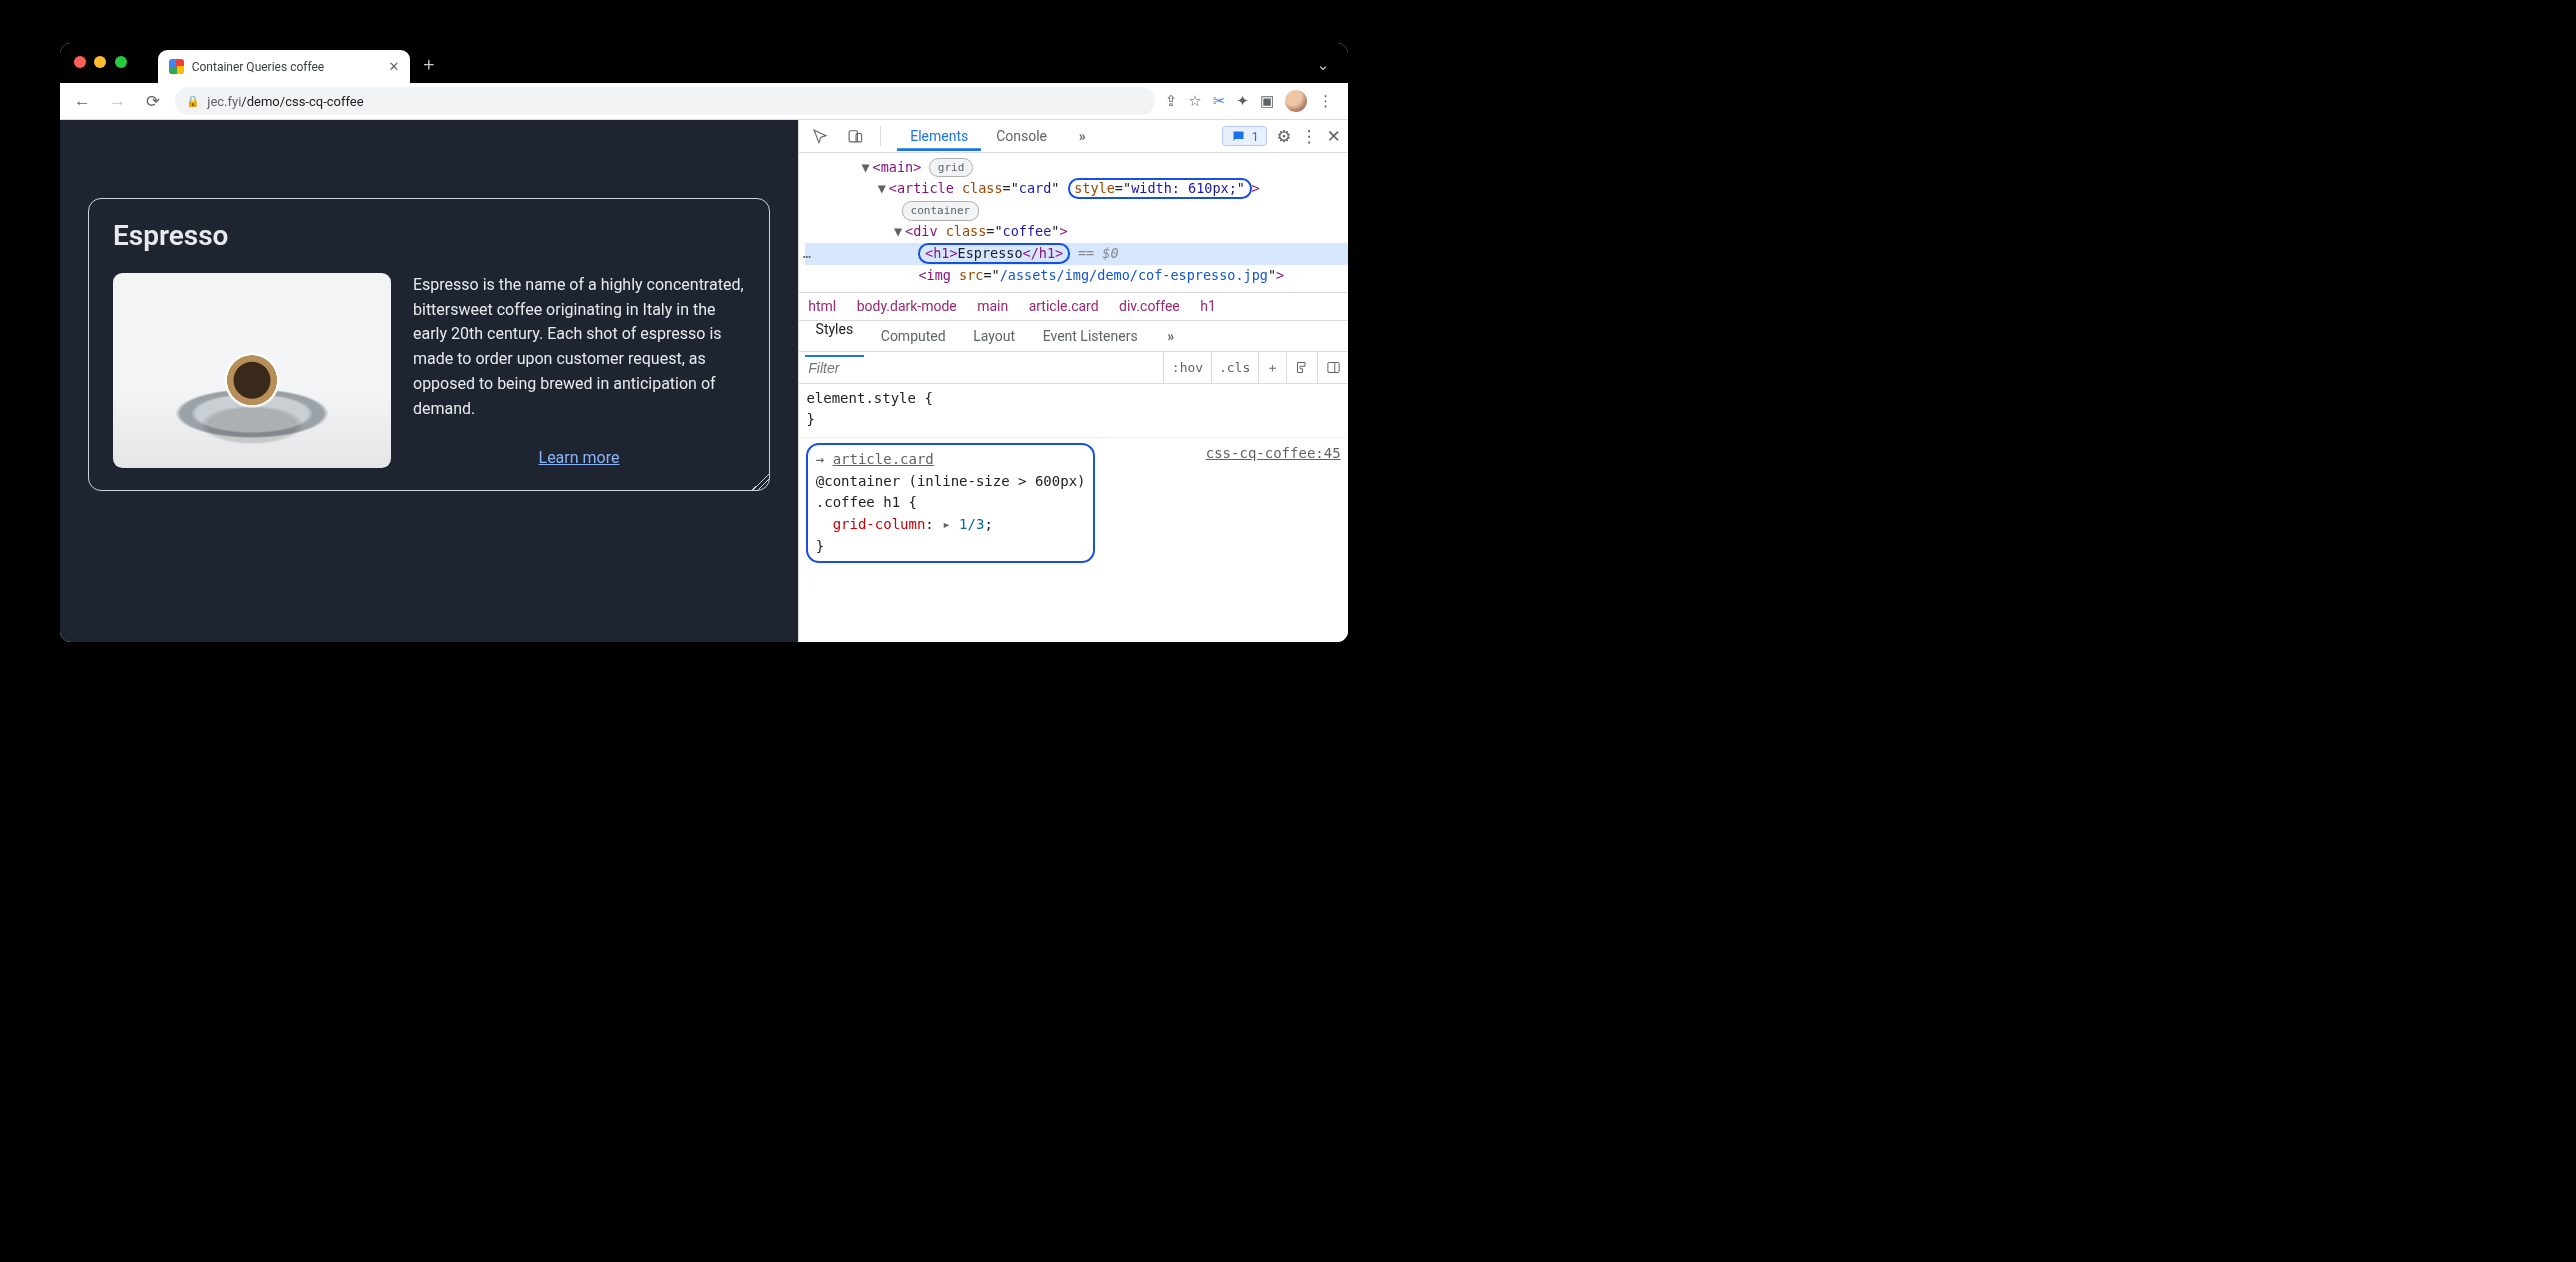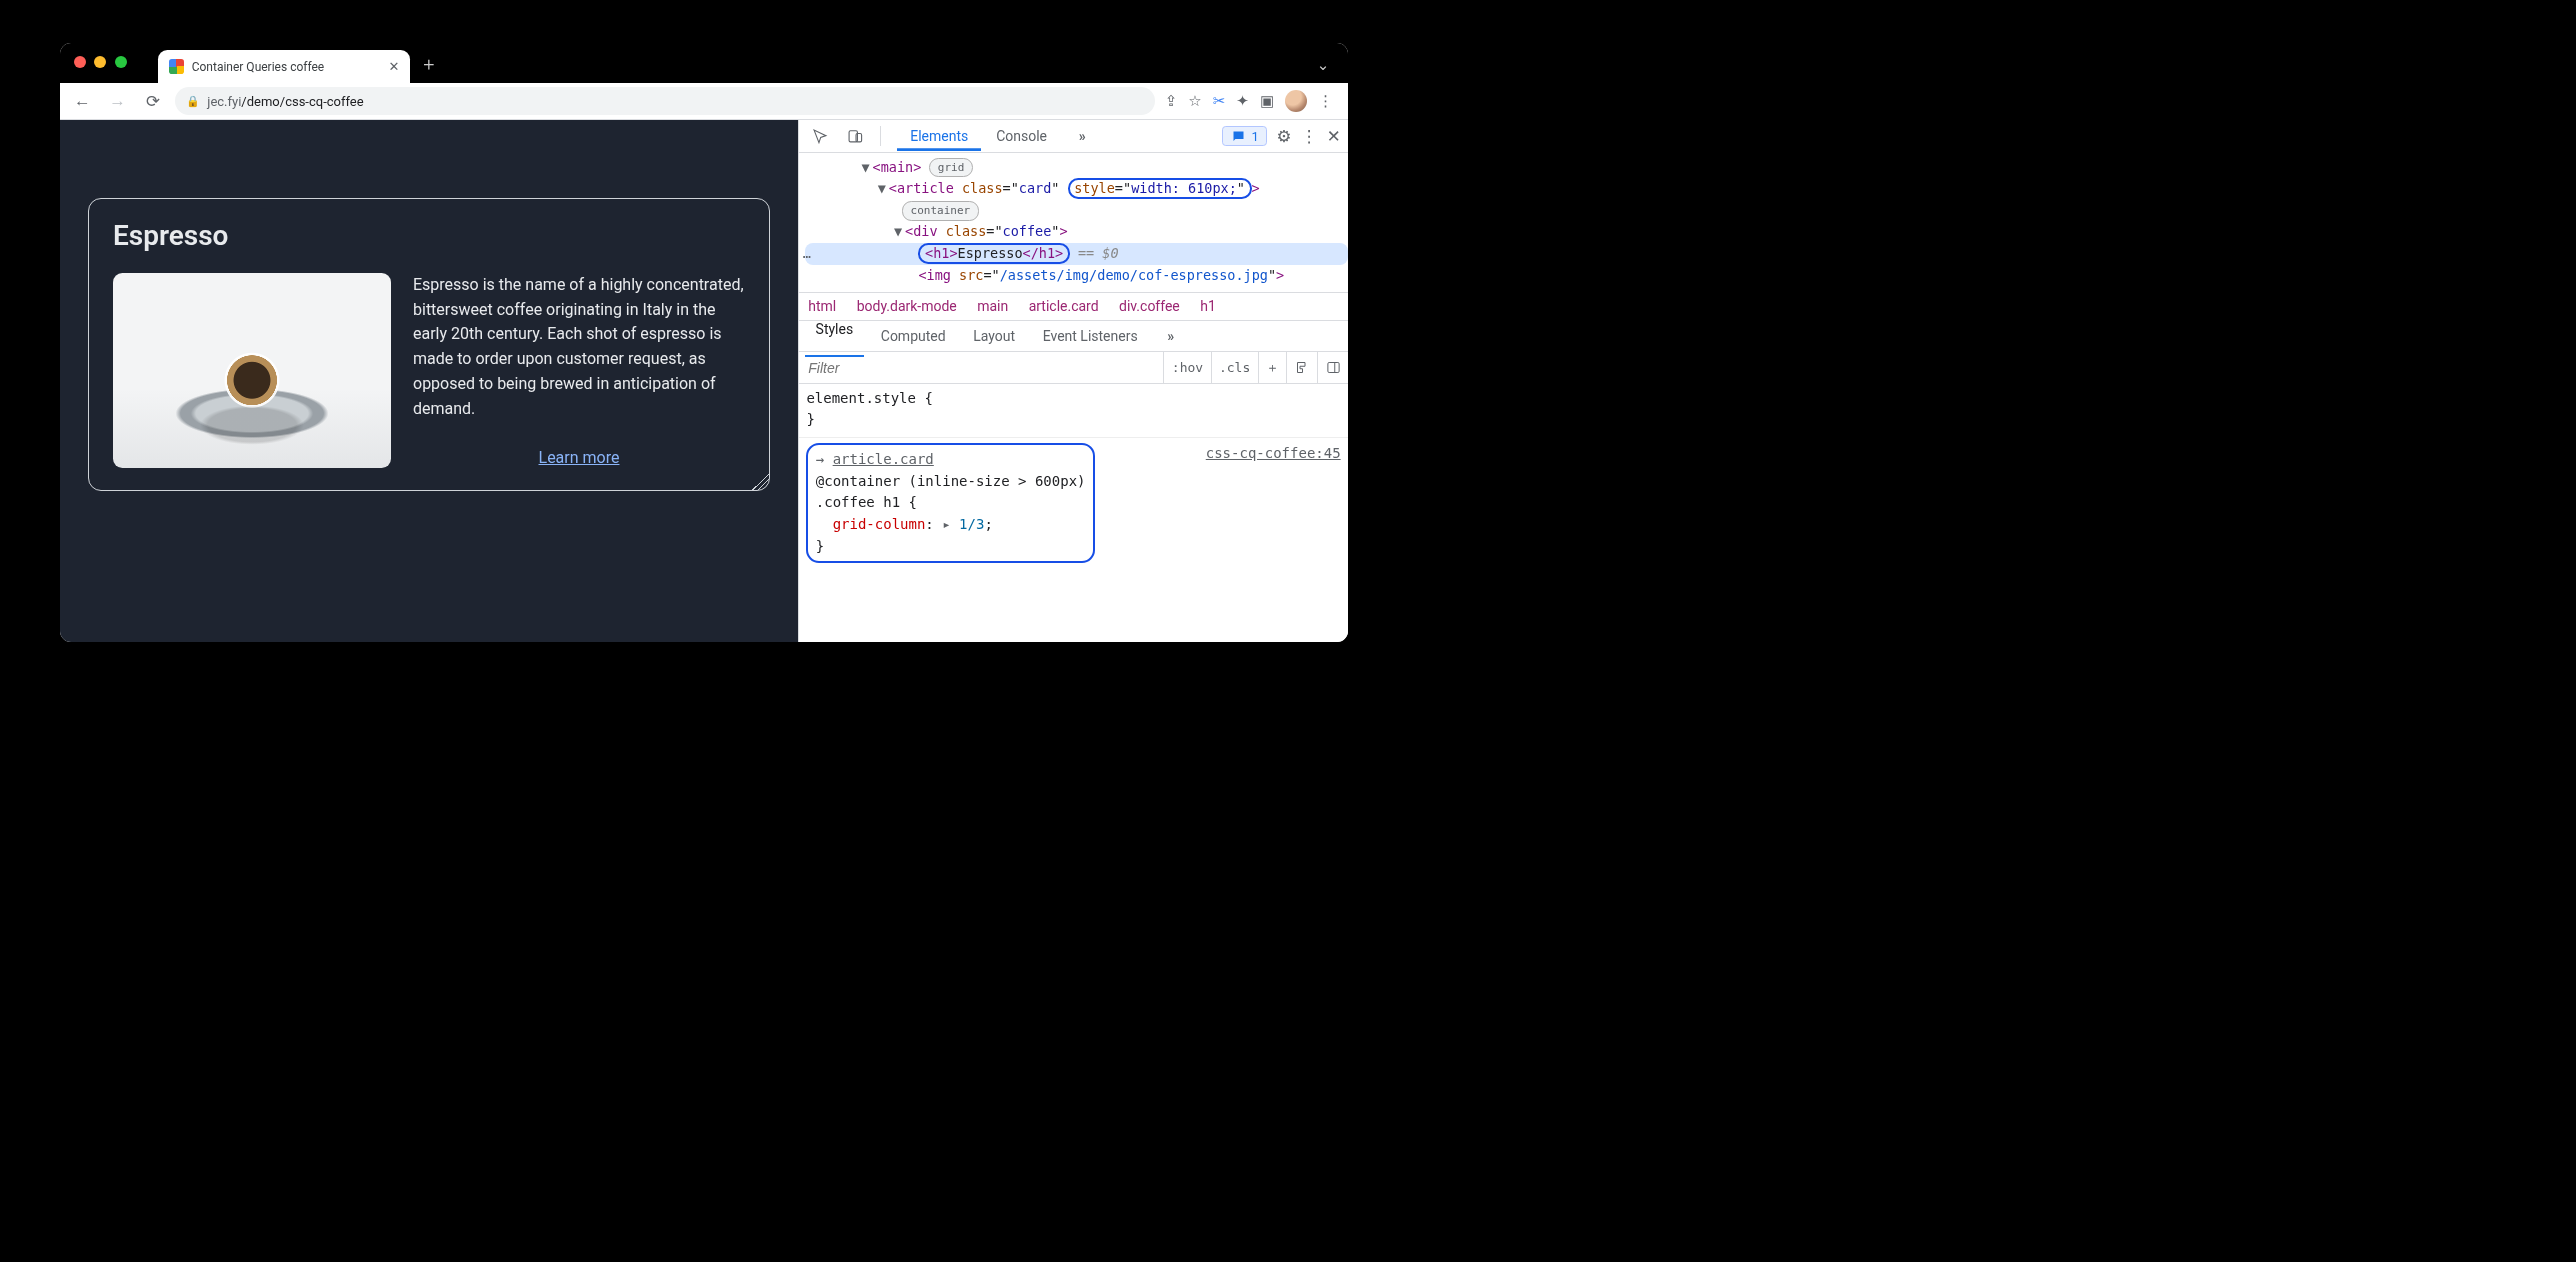--- a/index.html
+++ b/index.html
@@ -188,21 +188,20 @@
     color:#5f6368; font-family:inherit;
     vertical-align:0.9px;
   }
   .link-path { color:#1155cc; }
   .hl-oval {
     border:2.3px solid #174ee6;border-radius:10.2px;padding:0 4.6px 0.9px 4.6px;
   }
   .sel-line {
     background:#d7e7ff;
     position:relative;
-    border-radius:8px;
   }
   .sel-line::before{
     content:"\2026"; position:absolute;left:-1.9px;color:#5f6368;
   }
   .sel-eq { color:#888;font-style:normal;}
   .sel-dollar{color:#888;font-style:italic;}
 
   .crumbs {
     border-top:0.9px solid #dadce0;
     padding:5.6px 9.3px;

